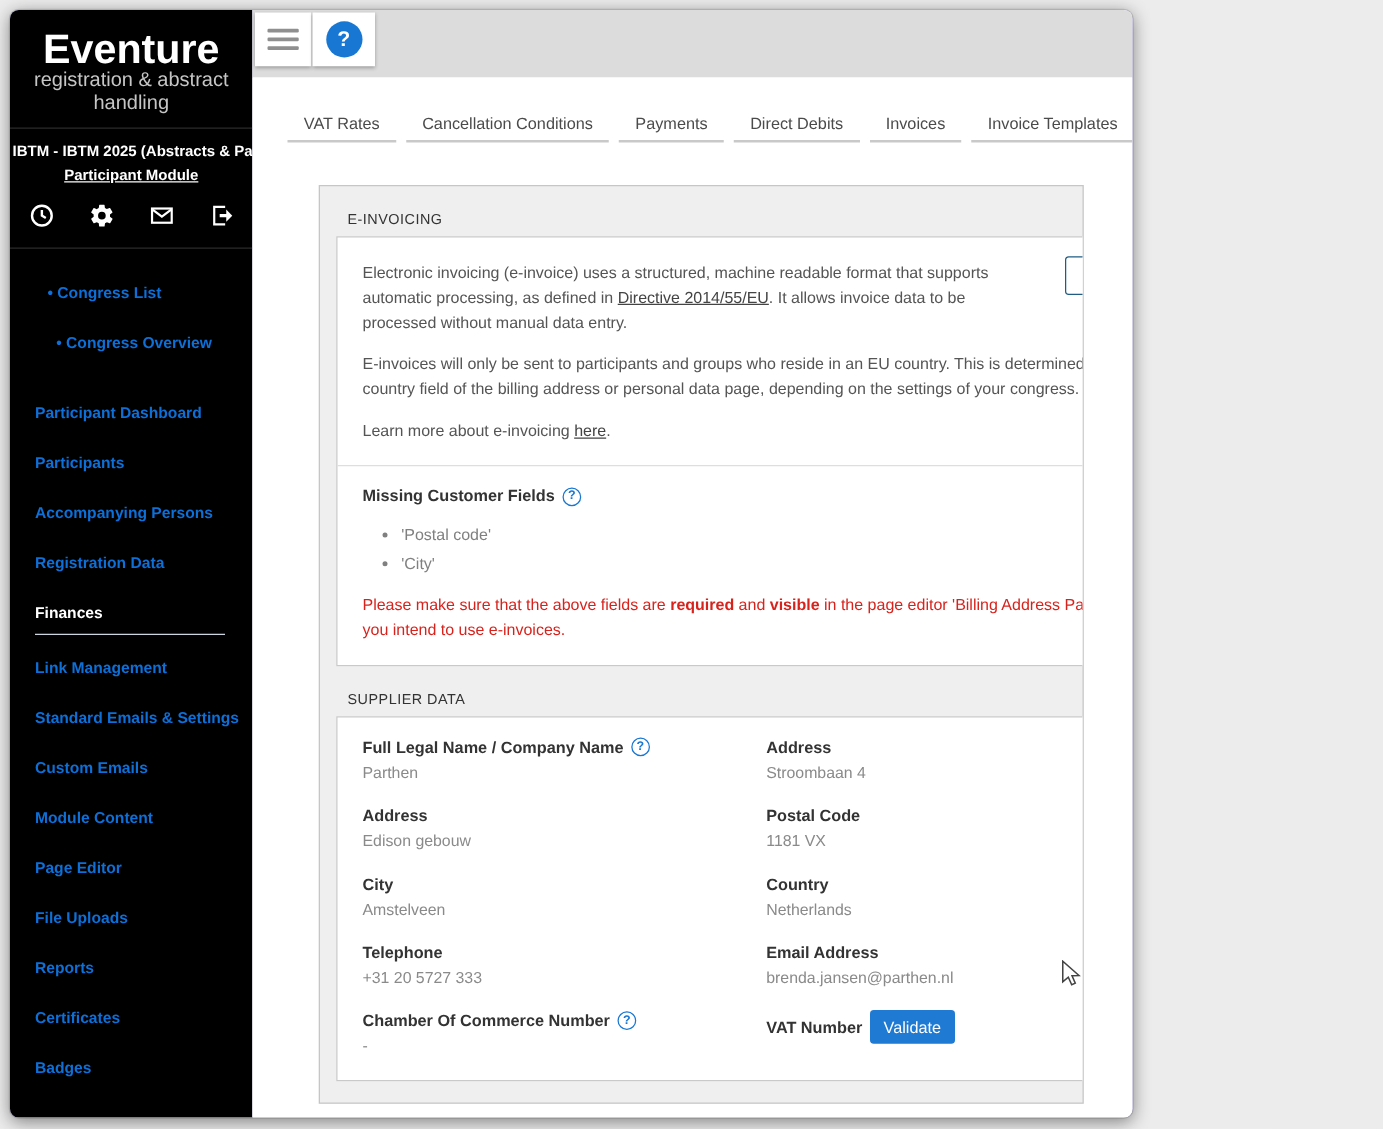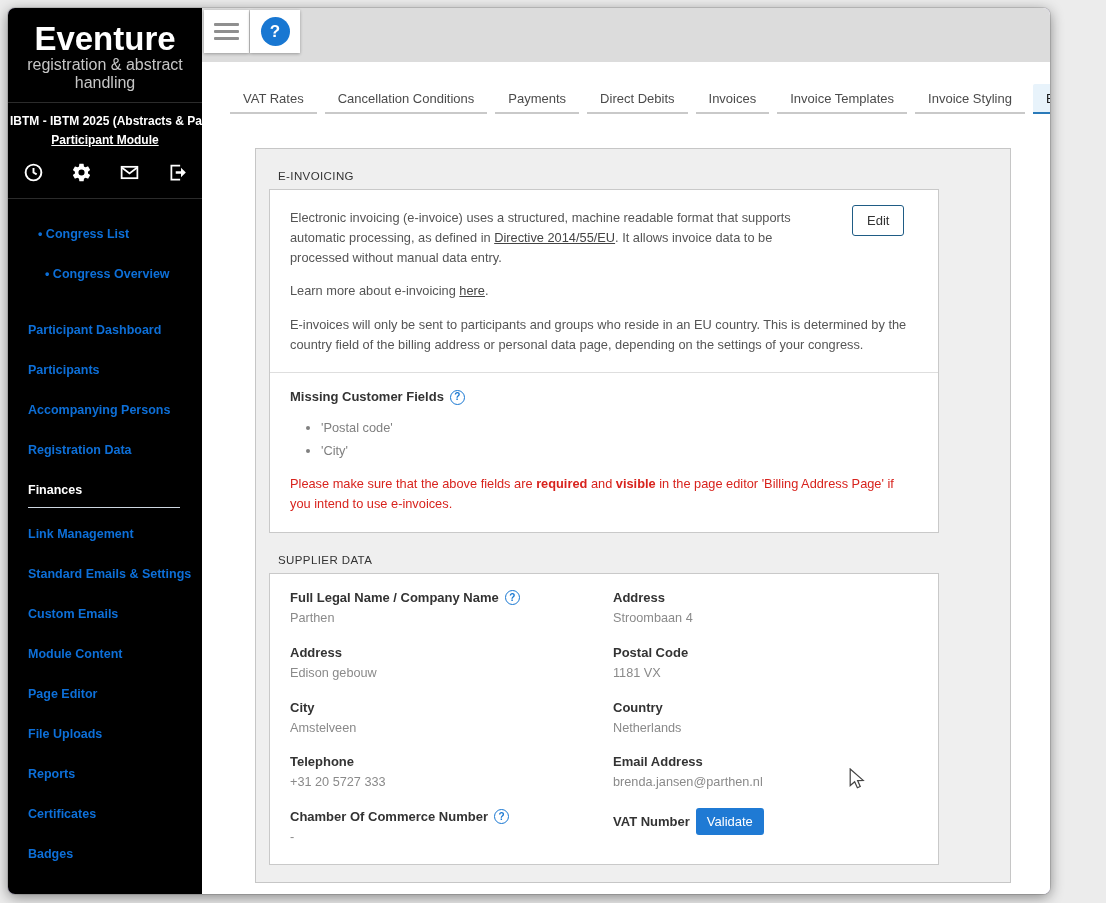--- a/index.html
+++ b/index.html
@@ -1,18 +1,18 @@
 <!DOCTYPE html>
 <html><head>
 <meta charset="utf-8">
 <style>
   html,body{margin:0;padding:0;width:1106px;height:903px;overflow:hidden;
     font-family:"Liberation Sans","DejaVu Sans",sans-serif;background:#ececec;}
   *{box-sizing:border-box;}
-  .window{position:absolute;left:8px;top:8px;width:1042px;height:886px;border-radius:7px;
+  .window{position:absolute;left:8px;top:8px;width:898px;height:886px;border-radius:7px;
     overflow:hidden;background:#c4b5fd;display:flex;
     box-shadow:0 3px 14px rgba(0,0,0,.45),0 0 0 1px rgba(0,0,0,.12);}
   
   .sidebar{width:194px;flex-shrink:0;background:#000;color:#fff;display:flex;flex-direction:column;}
   .logo-block{padding:14px 6px 10px;text-align:center;border-bottom:1px solid #2b2b2b;}
   .logo{font-size:33px;font-weight:bold;color:#fff;line-height:1;}
   .tagline{font-size:16px;color:#c6c6c6;margin-top:1px;}
   .congress{font-size:12px;font-weight:bold;text-align:center;margin-top:11px;white-space:nowrap;overflow:hidden;padding:0 2px;}
   .module-link{display:block;text-align:center;font-size:12px;font-weight:bold;color:#fff;text-decoration:underline;margin-top:5px;cursor:pointer;}
   .icon-row{display:flex;justify-content:center;gap:27px;margin:15px 0 0;padding-bottom:15px;border-bottom:1px solid #2b2b2b;}
@@ -144,22 +144,22 @@
       </div>
 
       <div class="panel">
 
         <h3 class="section-title">E-INVOICING</h3>
         <div class="box">
           <div class="intro">
             <p><span>Electronic invoicing (e-invoice) uses a structured, machine readable format that supports automatic processing, as defined in </span><a class="textlink">Directive 2014/55/EU</a><span>. It allows invoice data to be processed without manual data entry.</span></p>
             <button class="edit-btn">Edit</button>
           </div>
+          <p class="para">E-invoices will only be sent to participants and groups who reside in an EU country. This is determined by the country field of the billing address or personal data page, depending on the settings of your congress.</p>
           <p class="para"><span>Learn more about e-invoicing </span><a class="textlink">here</a><span>.</span></p>
-          <p class="para">E-invoices will only be sent to participants and groups who reside in an EU country. This is determined by the country field of the billing address or personal data page, depending on the settings of your congress.</p>
           <hr class="divider">
           <div class="mcf-title">
             <span>Missing Customer Fields</span>
             <span class="help-o">?</span>
           </div>
           <ul class="mcf">
             <li>'Postal code'</li>
             <li>'City'</li>
           </ul>
           <p class="warning"><span>Please make sure that the above fields are </span><b>required</b><span> and </span><b>visible</b><span> in the page editor 'Billing Address Page' if you intend to use e-invoices.</span></p>

